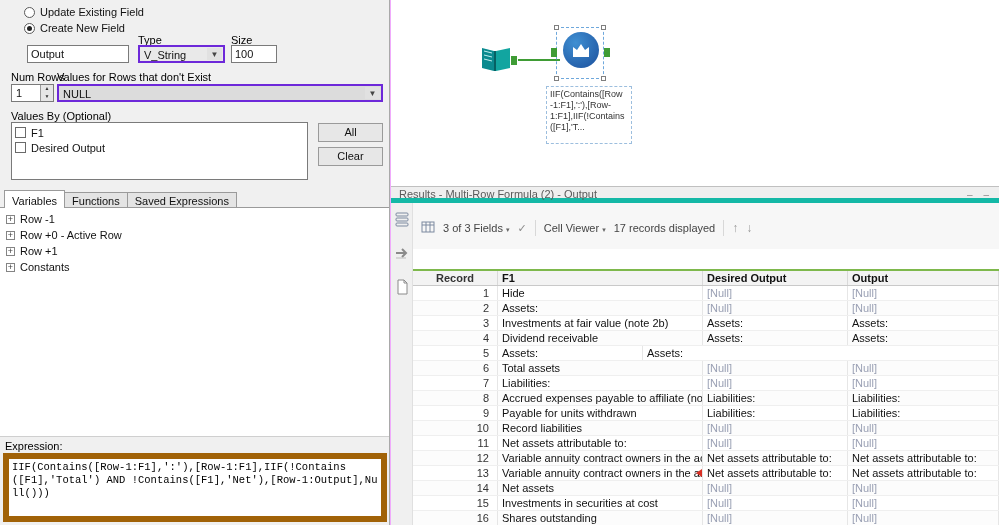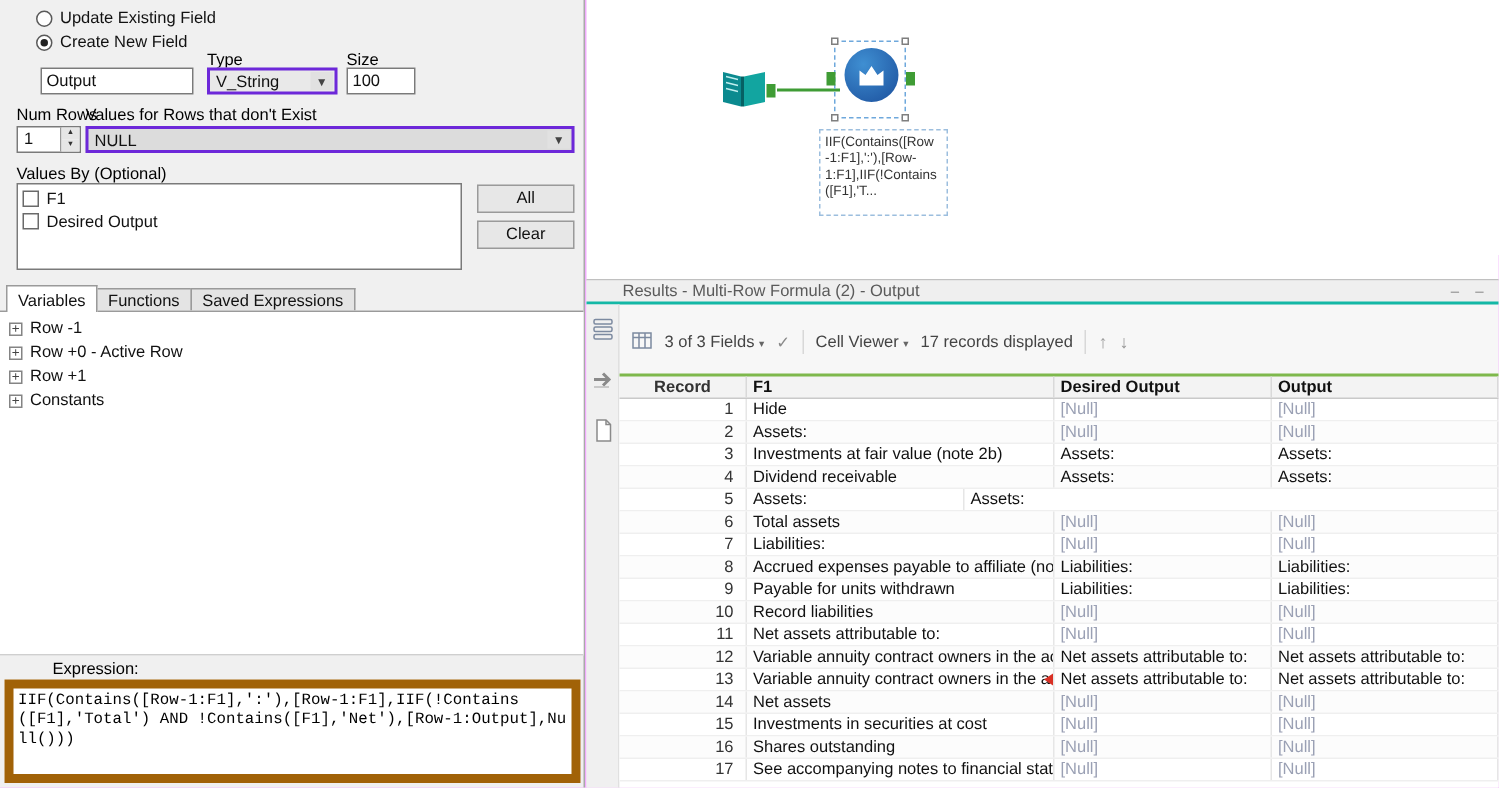--- a/index.html
+++ b/index.html
@@ -35,31 +35,31 @@
   .conn { position:absolute; left:127px; top:59px; width:42px; height:2px; background:#3f9c35; }
   .anchor { position:absolute; width:6px; height:9px; background:#3f9c35; }
   .selbox { position:absolute; left:165px; top:27px; width:48px; height:52px; border:1px dashed #6ea8dc; }
   .handle { position:absolute; width:5px; height:5px; background:#fff; border:1px solid #7f7f7f; }
   .tool-circle { position:absolute; left:172px; top:32px; width:36px; height:36px; border-radius:50%; background:radial-gradient(circle at 35% 30%, #3f8fd2, #1b4f9c); display:flex; align-items:center; justify-content:center; }
   .book { position:absolute; left:88px; top:44px; width:34px; height:30px; }
   .annot { position:absolute; left:155px; top:86px; width:86px; height:58px; background:#fff; border:1px dashed #9cbede; font-size:9px; line-height:11px; color:#333; padding:2px 3px; white-space:pre-line; overflow:hidden; }
 
   
   .results { position:absolute; left:391px; top:186px; width:608px; height:339px; background:#f7f7f7; border-top:1px solid #c0c0c0; }
-  .res-header { position:absolute; left:0; top:0; right:0; height:16px; background:#efefef; border-bottom:2px solid #14b8a6; color:#5a5a5a; line-height:15px; padding-left:24px; }
+  .res-header { position:absolute; left:0; top:0; right:0; height:16px; background:#efefef; border-bottom:5px solid #14b8a6; color:#5a5a5a; line-height:15px; padding-left:8px; }
   .res-winctl { position:absolute; right:6px; top:0; color:#8a8a8a; font-size:10px; letter-spacing:4px; }
   .strip { position:absolute; left:0; top:16px; width:22px; bottom:0; background:#f0f0f0; border-right:1px solid #e0e0e0; }
   .strip .sicon { position:absolute; left:3px; width:16px; height:16px; }
   .rtoolbar { position:absolute; left:30px; top:30px; height:22px; display:flex; align-items:center; gap:8px; color:#444; }
   .tb-sep { width:1px; height:16px; background:#d8d8d8; }
   .tb-arrow { color:#9a9a9a; font-size:12px; }
   .drop { font-size:7px; color:#666; }
 
   .grid { position:absolute; left:22px; top:62px; right:0; bottom:0; background:#fff; }
-  .ghead { display:flex; height:17px; background:#f3f3f3; border-top:2px solid #7eb84c; border-bottom:1px solid #c9c9c9; font-weight:bold; }
+  .ghead { display:flex; height:17px; background:#f3f3f3; border-top:2px solid #7eb84c; border-bottom:1px solid #c9c9c9; font-weight:bold;margin-top:20px; }
   .ghead .th { padding:1px 4px 0 4px; border-right:1px solid #d9d9d9; overflow:hidden; white-space:nowrap; }
   .tr { display:flex; height:15px; line-height:15px; border-bottom:1px solid #efefef; background:#fff; }
   .tr:nth-child(even) { background:#fcfcfc; }
   .td { padding:0 4px; border-right:1px solid #e6e6e6; overflow:hidden; white-space:nowrap; position:relative; }
   .c-rec { width:85px; flex:0 0 auto; text-align:right; padding-right:8px; color:#333; }
   .c-f1 { width:205px; flex:0 0 auto; }
   .c-des { width:145px; flex:0 0 auto; }
   .c-out { flex:1; }
   .null { color:#9aa0b4; }
   .flag { position:absolute; right:0; top:3px; width:0; height:0; border-top:4px solid transparent; border-bottom:4px solid transparent; border-right:6px solid #d93025; }
@@ -136,21 +136,21 @@
         <div class="treerow">
           <span class="plusbox">+</span>
           <span>Row +1</span>
         </div>
         <div class="treerow">
           <span class="plusbox">+</span>
           <span>Constants</span>
         </div>
       </div>
 
-    <div class="lbl" style="left:5px; top:440px;margin-left:30px;">Expression:</div>
+    <div class="lbl" style="left:5px; top:440px;">Expression:</div>
     <div class="exprbox">IIF(Contains([Row-1:F1],':'),[Row-1:F1],IIF(!Contains
 ([F1],'Total') AND !Contains([F1],'Net'),[Row-1:Output],Null()))</div>
   </div>
 
   <div class="canvas">
 
     <div class="book">
       <svg width="34" height="30" viewBox="0 0 34 30">
         <path d="M3 4 L15 7 L15 27 L3 24 Z" fill="#0b8a8f"></path>
         <path d="M31 4 L17 7 L17 27 L31 24 Z" fill="#12a5a0"></path>

